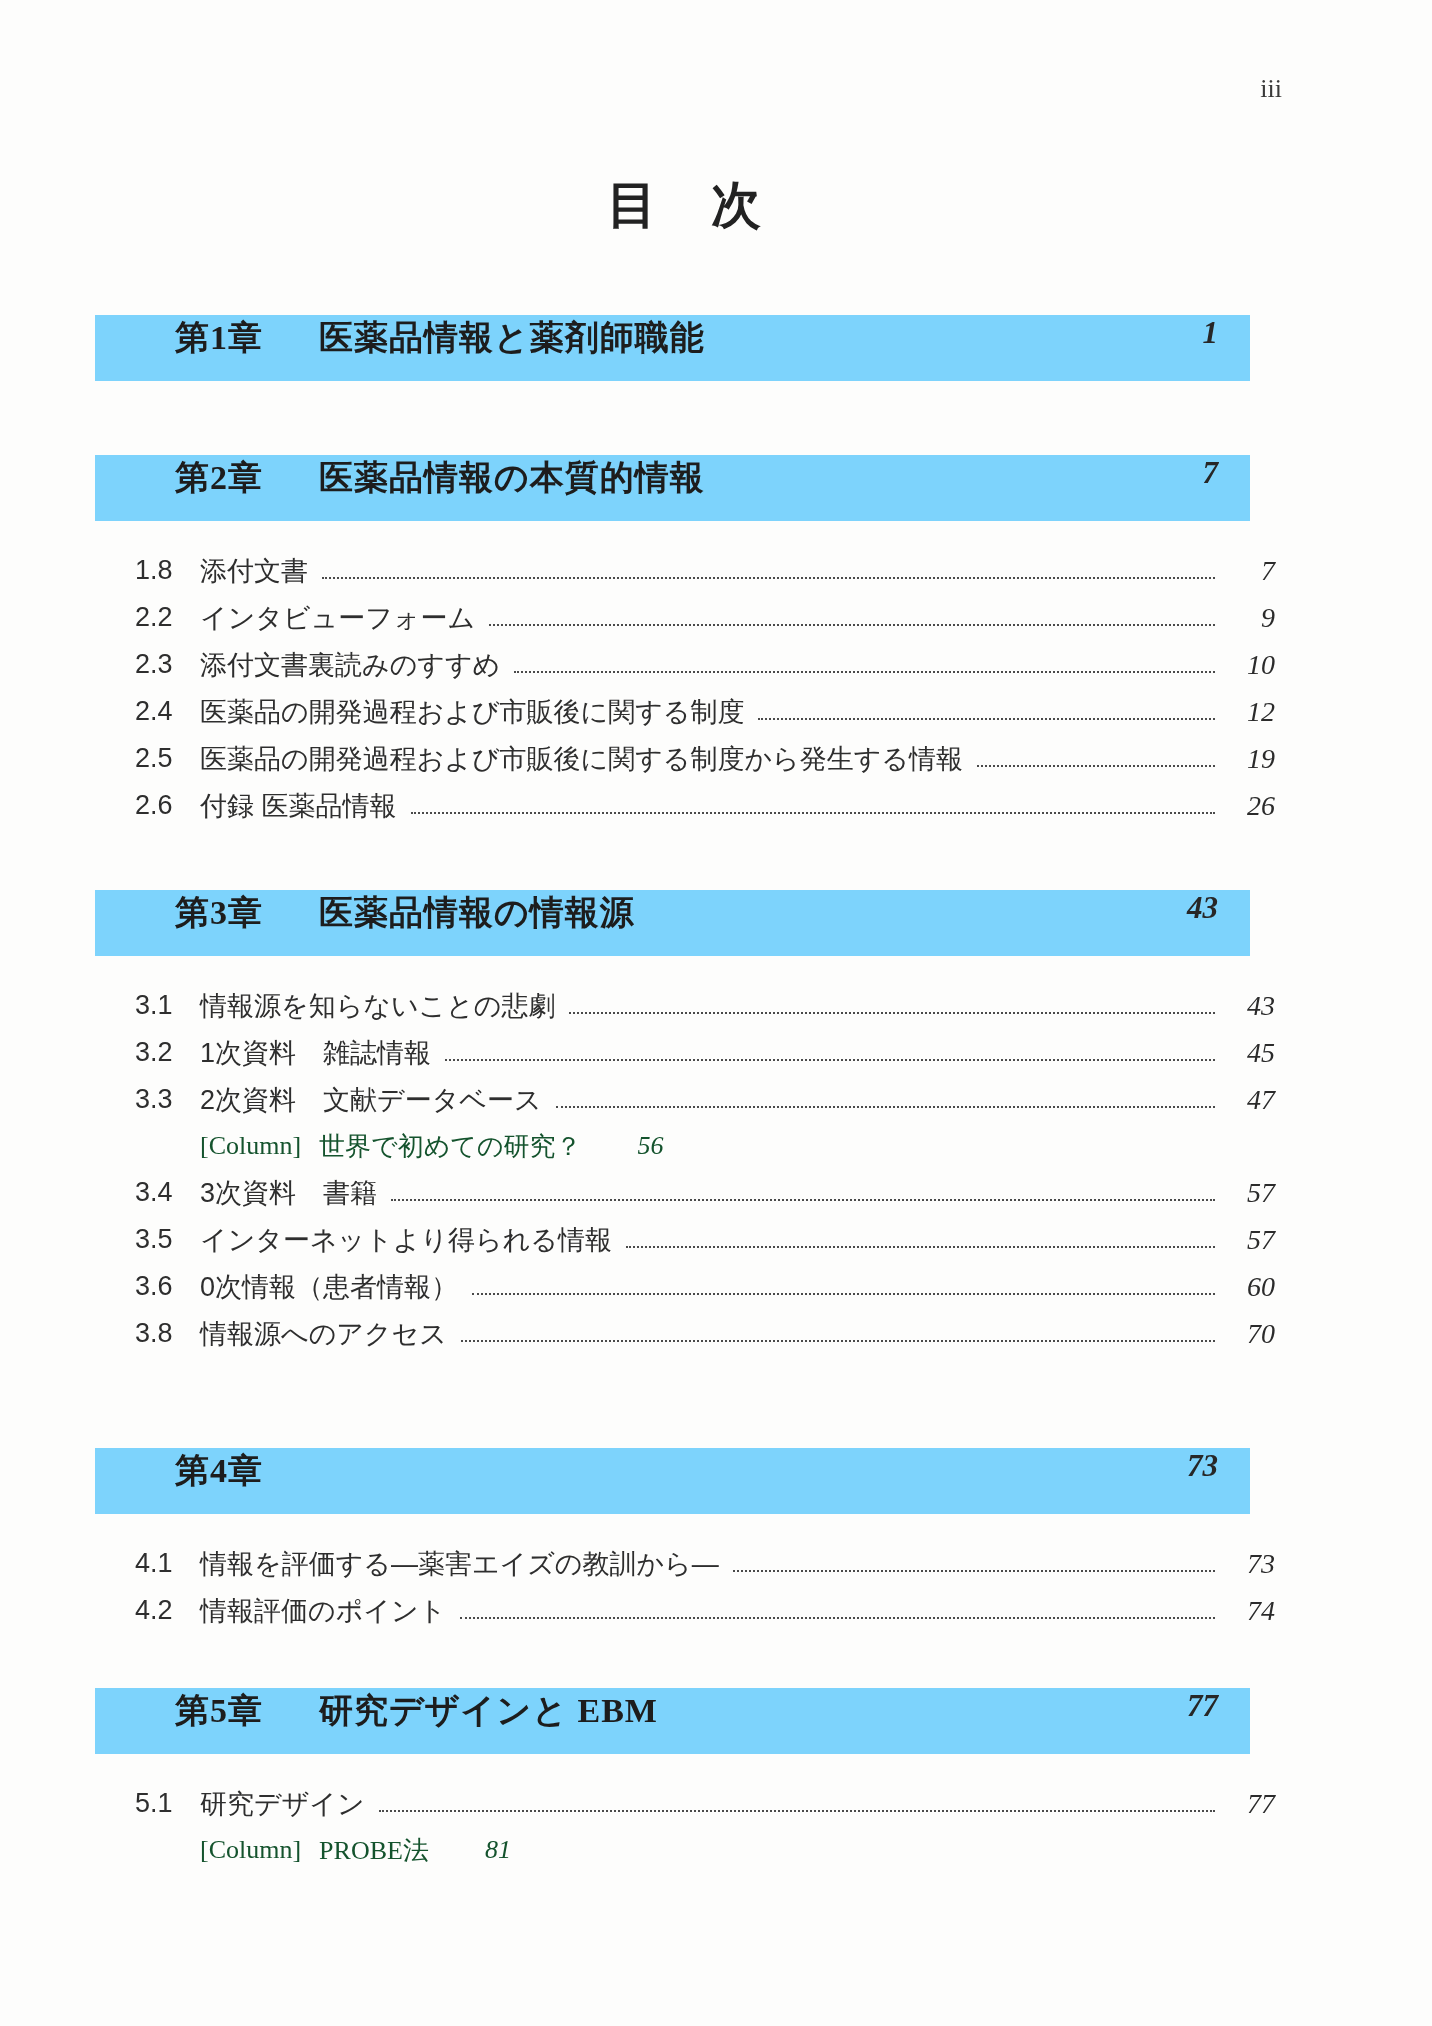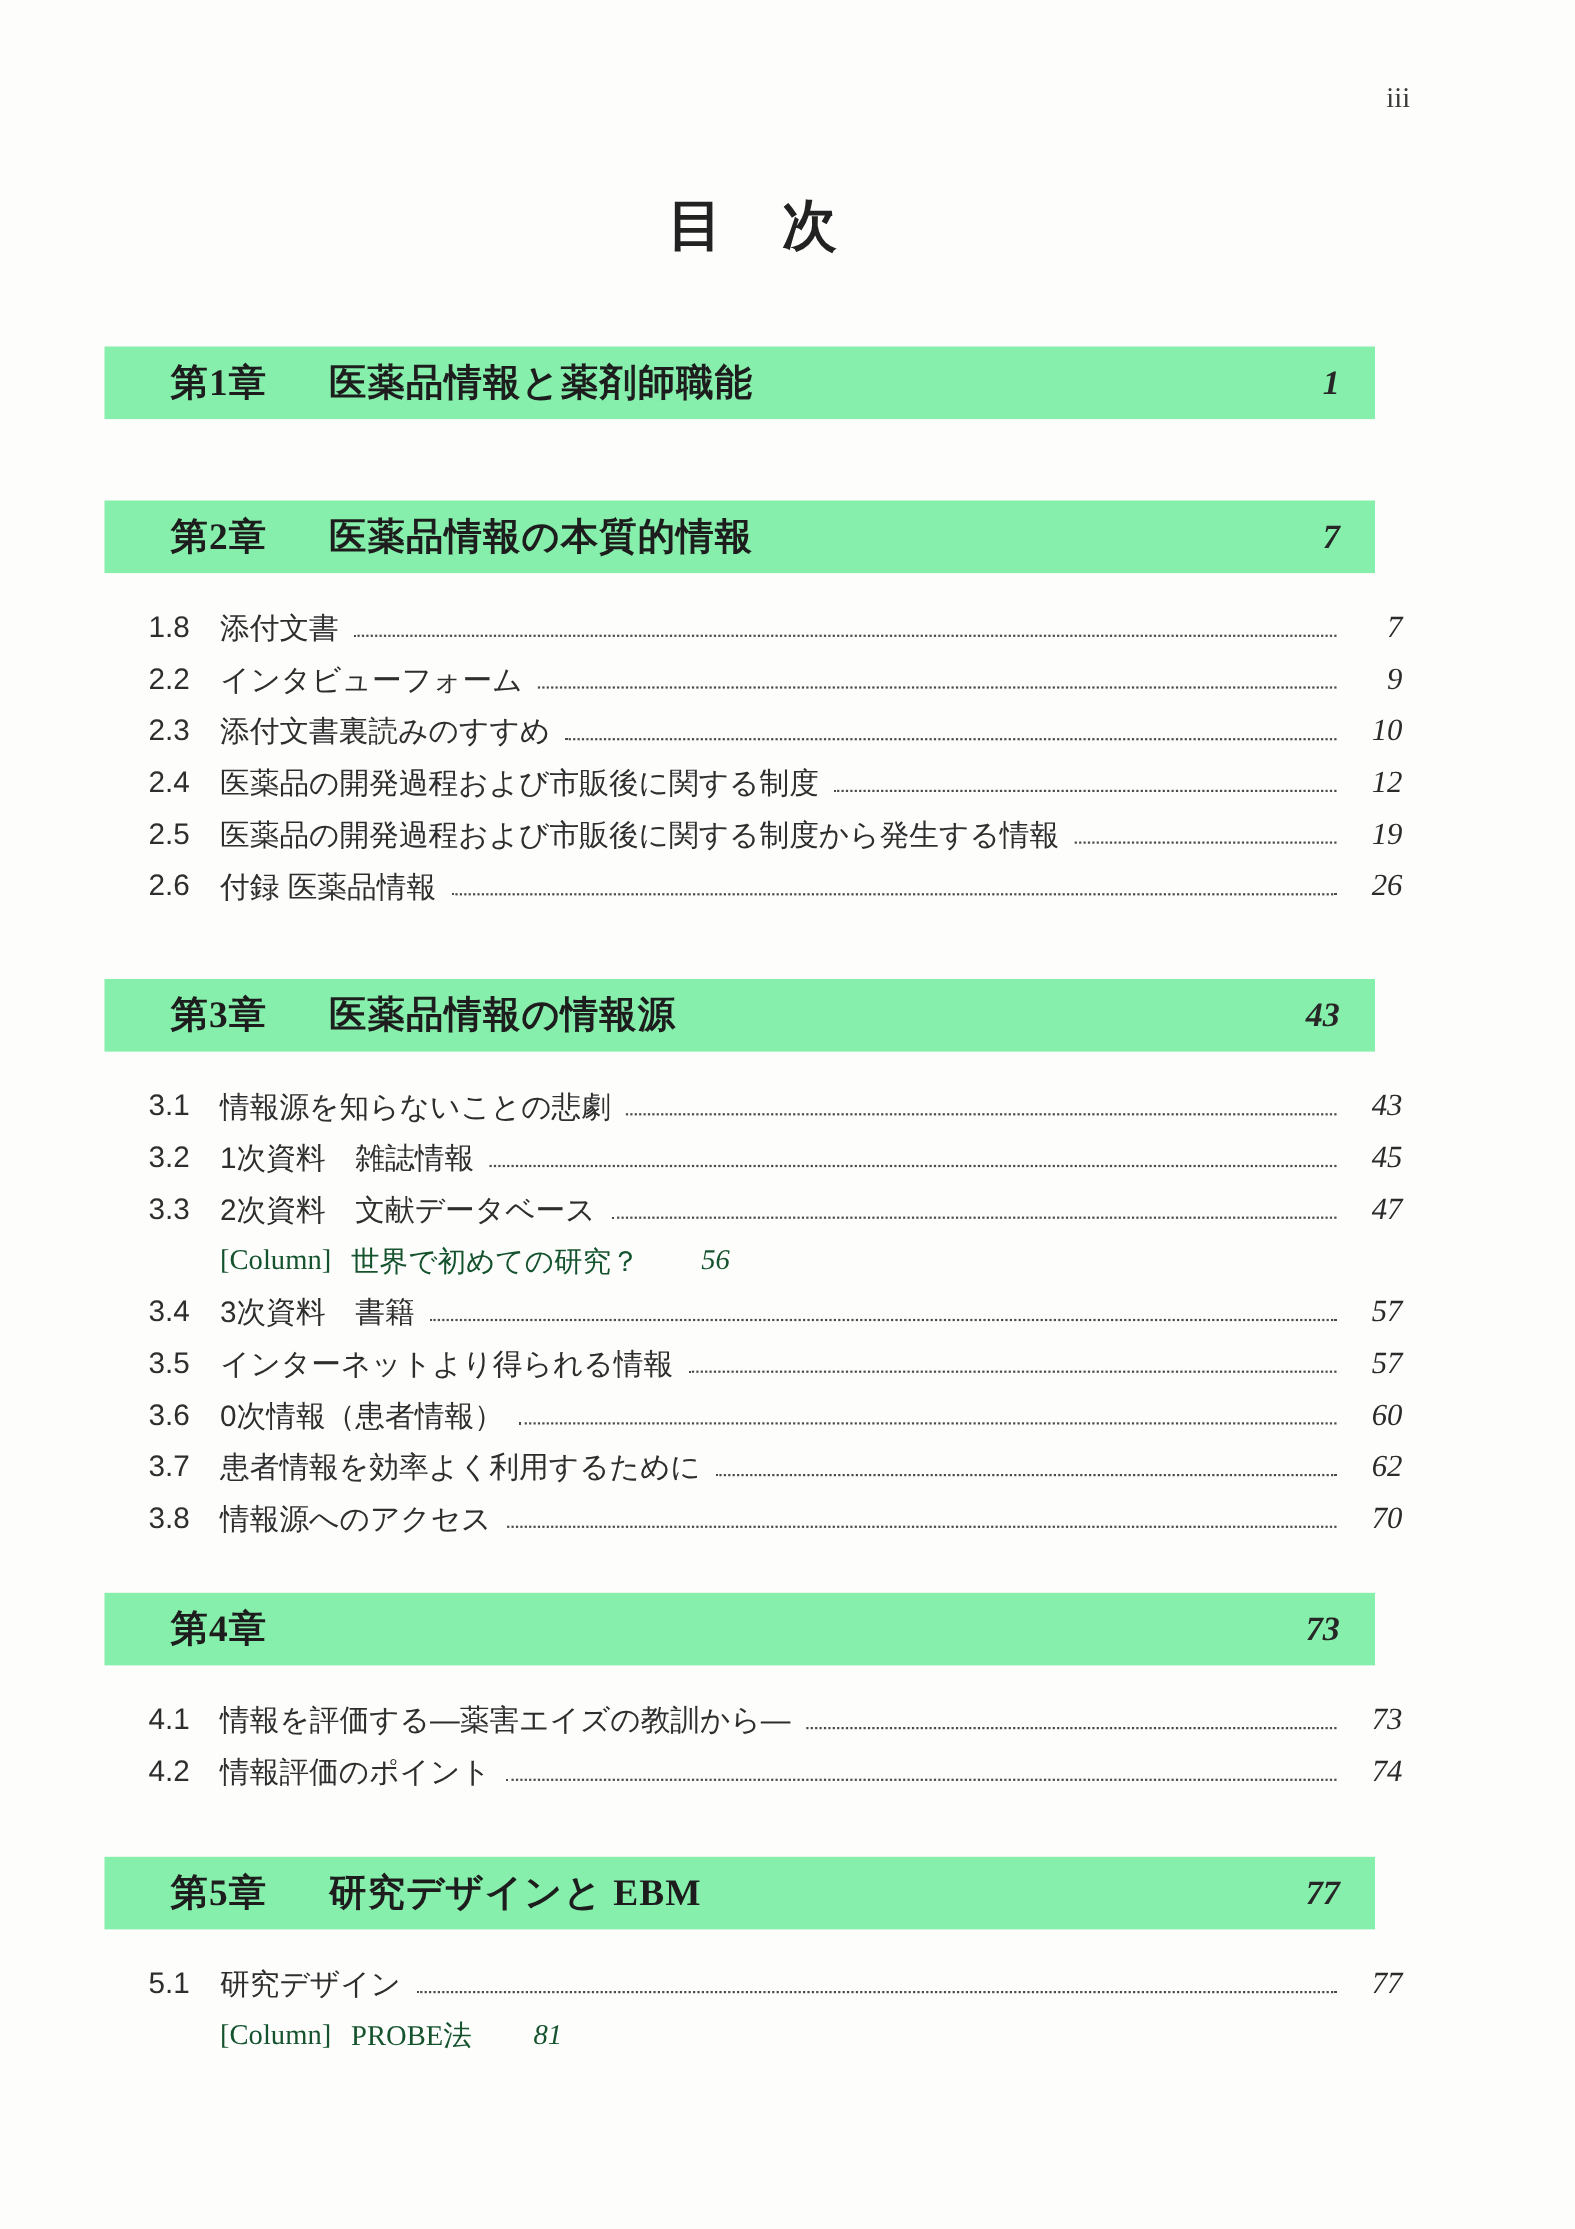--- a/index.html
+++ b/index.html
@@ -19,23 +19,23 @@
   .toc-title {
     position:absolute; top:172px; left:95px; width:1180px;
     margin:0; text-align:center;
     font-family:"Liberation Serif", serif;
     font-weight:bold; font-size:50px; color:#222;
     letter-spacing:2px;
   }
   .chapter { position:absolute; left:95px; width:1180px; }
   .banner {
     width:1155px; height:66px; box-sizing:border-box;
-    background:#86efac;
-    display:flex; align-items:center;
-    padding-left:60px;
+    background:#7dd3fc;
+    display:flex; 
+    padding-left:80px;
     font-family:"Liberation Serif", serif;
     font-weight:bold; font-size:34px; color:#1d1d1d;
   }
   .chapter-label { flex:none; letter-spacing:1px; }
   .chapter-title { flex:none; margin-left:56px; letter-spacing:1px; }
   .chapter-page {
     margin-left:auto; margin-right:32px;
     font-size:31px; font-style:italic; font-weight:600; color:#272727;
   }
   .entries { margin-top:26px; }
@@ -179,26 +179,20 @@
     <span class="entry-page">57</span>
   </div>
 
   <div class="entry-row">
     <span class="entry-num">3.6</span>
     <span class="entry-title">0次情報（患者情報）</span>
     <span class="leader"></span>
     <span class="entry-page">60</span>
   </div>
 
-  <div class="entry-row">
-    <span class="entry-num">3.7</span>
-    <span class="entry-title">患者情報を効率よく利用するために</span>
-    <span class="leader"></span>
-    <span class="entry-page">62</span>
-  </div>
 
   <div class="entry-row">
     <span class="entry-num">3.8</span>
     <span class="entry-title">情報源へのアクセス</span>
     <span class="leader"></span>
     <span class="entry-page">70</span>
   </div>
 </div>
   </section>
 

